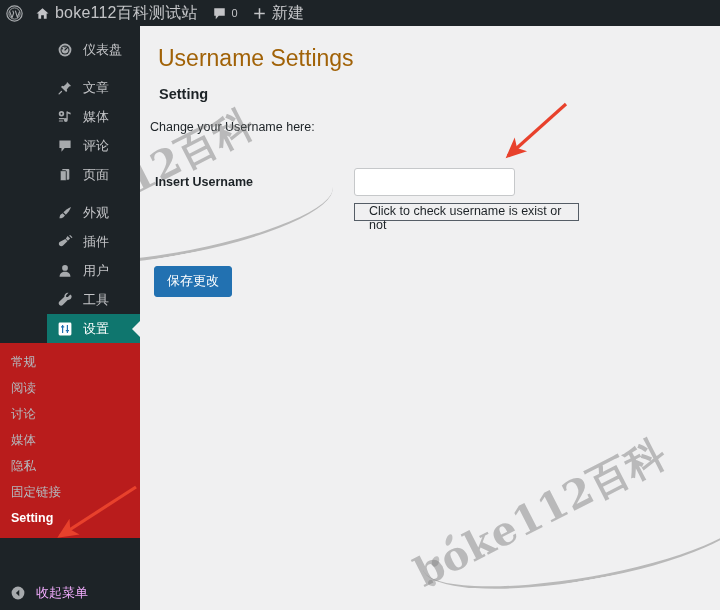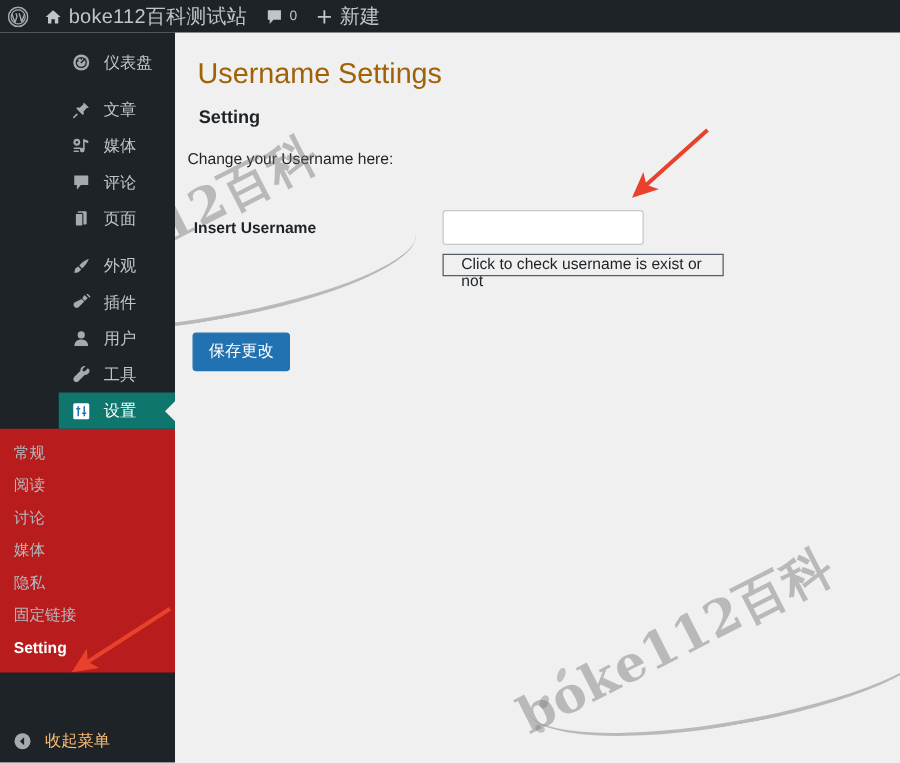--- a/index.html
+++ b/index.html
@@ -93,21 +93,21 @@
     color: #fff;
     font-weight: bold;
   }
   #collapse {
     position: absolute;
     left: 0; bottom: 0;
     width: 140px; height: 34px;
     display: flex; align-items: center;
     gap: 9px;
     padding-left: 9px;
-    color: #fdba74;
+    color: #f0abfc;
     font-size: 13px;
     background: #1d2327;
   }
   #collapse .ci {
     width: 18px; height: 18px; flex: 0 0 18px;
     display: flex; align-items: center; justify-content: center;
   }
 
   
   #content {

